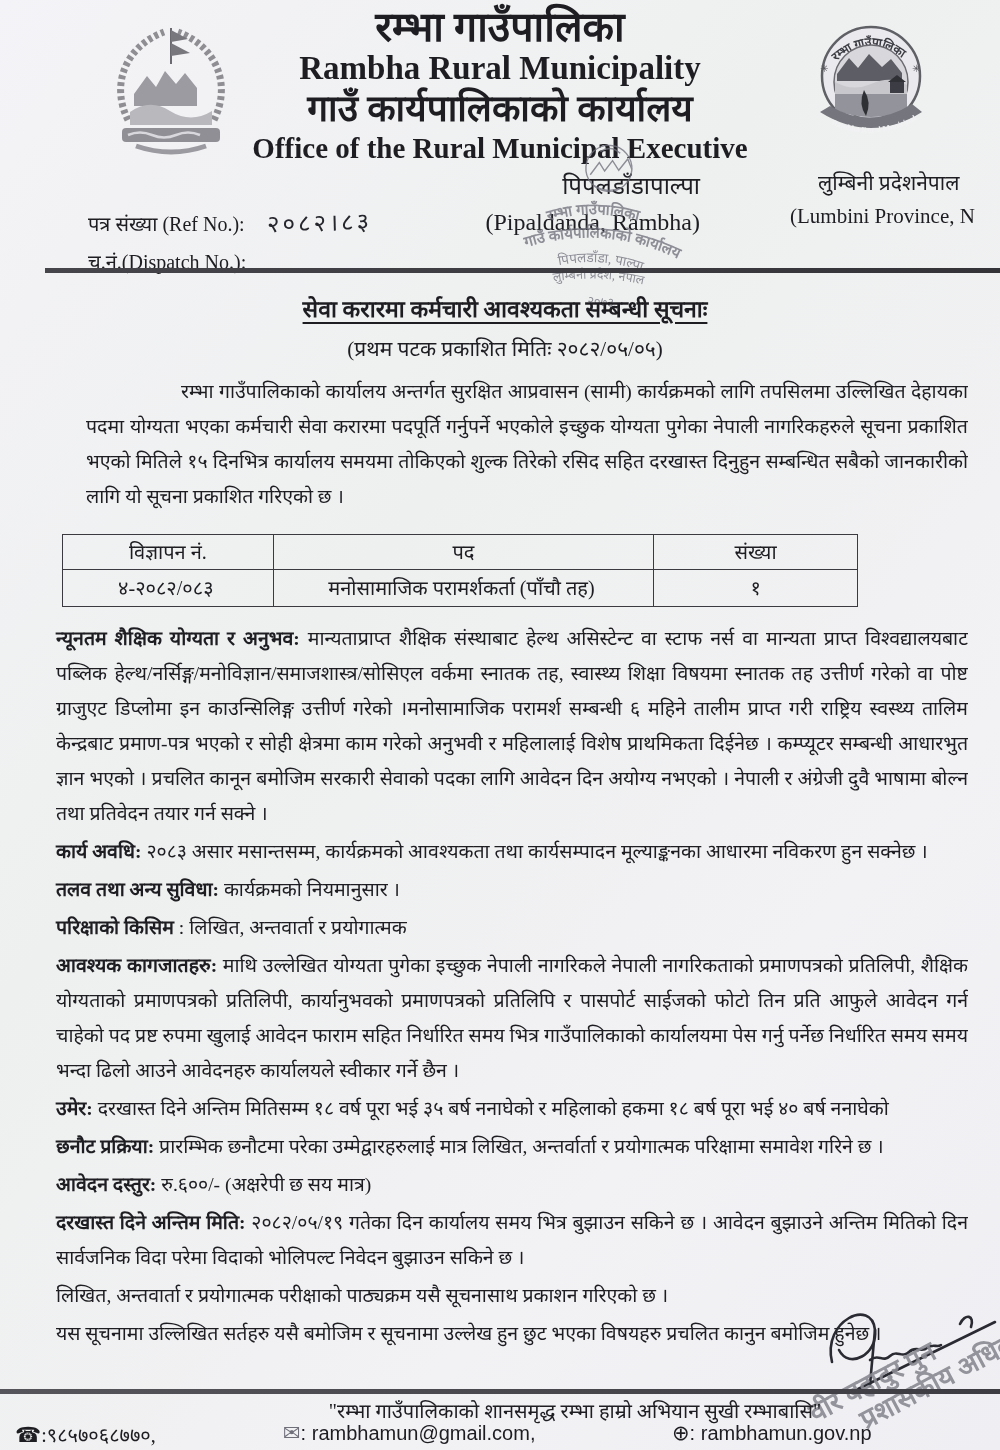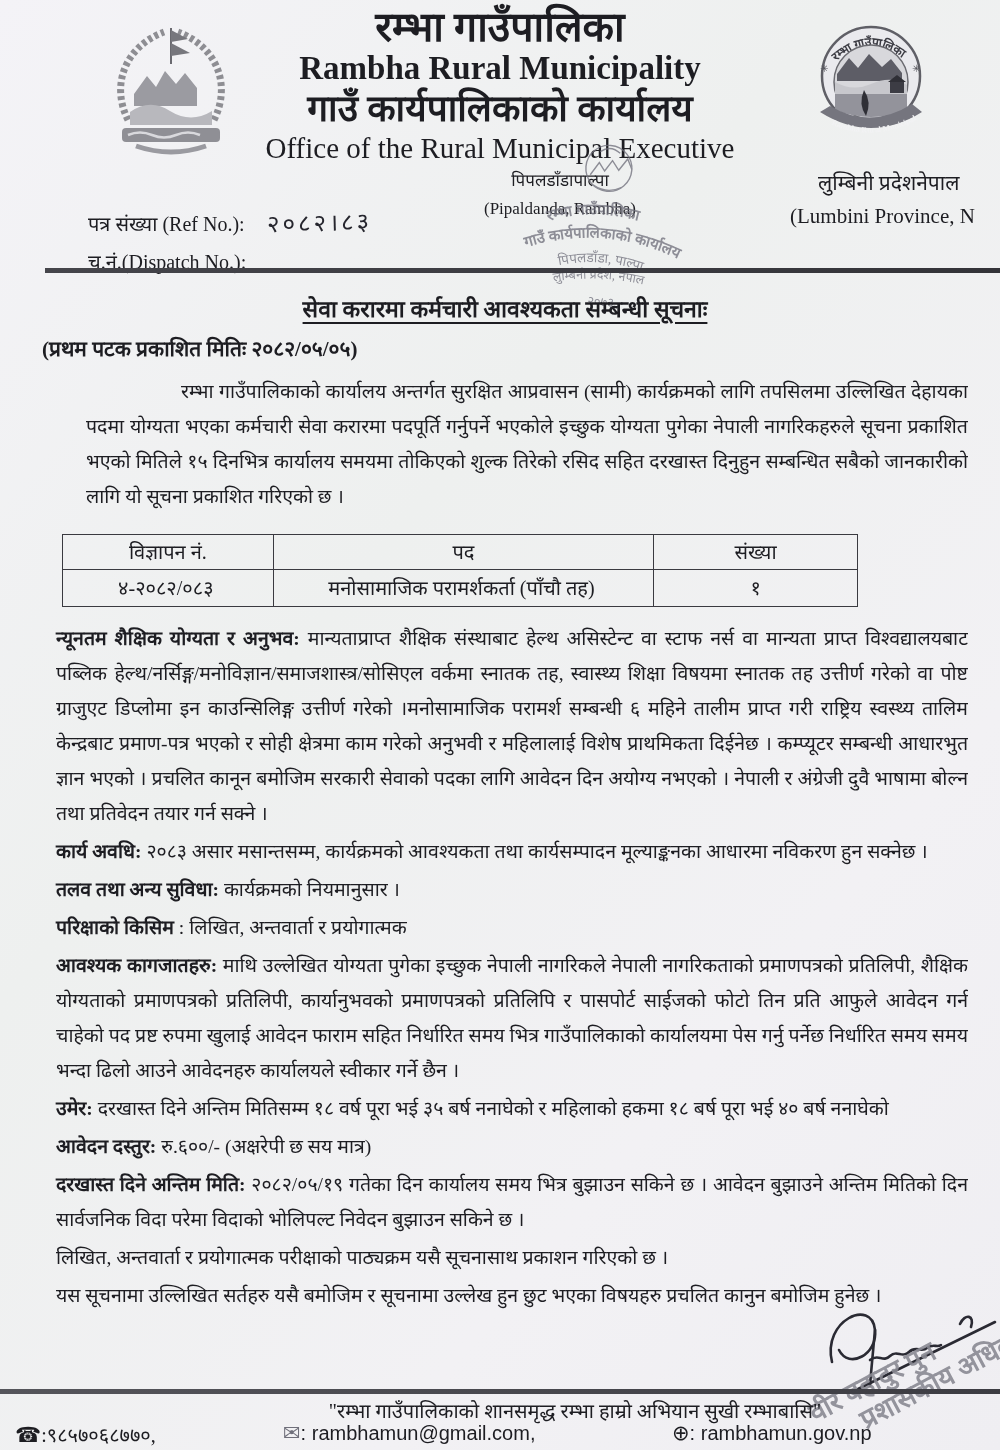--- a/index.html
+++ b/index.html
@@ -7,36 +7,36 @@
     position:relative;width:1000px;height:1450px;overflow:hidden;
     background:linear-gradient(130deg,#f4f3f7 0%,#eef0ef 38%,#f2f1f4 72%,#efeef2 100%);
     color:#1d1d22;
     font-family:"Liberation Serif","DejaVu Sans",serif;
   }
   
   .hdr{position:absolute;top:6px;left:0;right:0;text-align:center;line-height:1.05;}
   .hdr .np1{font-size:41px;font-weight:bold;margin:0;}
   .hdr .en1{font-size:33px;font-weight:bold;margin:2px 0 0 0;}
   .hdr .np2{font-size:37px;font-weight:bold;margin:4px 0 0 0;}
-  .hdr .en2{font-size:29px;font-weight:normal;margin:4px 0 0 0;}
+  .hdr .en2{font-size:29px;font-weight:bold;margin:4px 0 0 0;}
   .emblem-left{position:absolute;left:106px;top:22px;}
   .emblem-right{position:absolute;left:804px;top:12px;}
-  .loc-center{position:absolute;left:420px;top:168px;width:280px;text-align:center;font-size:17px;}
+  .loc-center{position:absolute;left:420px;top:168px;width:280px;text-align:right;font-size:24px;}
   .loc-center .en{margin-top:8px;}
   .prov-right{position:absolute;left:818px;top:168px;font-size:21px;white-space:nowrap;}
   .prov-right .en{margin-top:8px;margin-left:-28px;}
   .ref-row{position:absolute;left:88px;top:205px;font-size:20px;}
   .ref-value{display:inline-block;font-size:24px;letter-spacing:3px;margin-left:22px;transform:rotate(-1.5deg);color:#26262e;}
   .dispatch-row{position:absolute;left:88px;top:248px;font-size:20px;}
   .rule-top{position:absolute;top:268px;left:45px;right:0;height:5px;background:linear-gradient(90deg,#45454b,#333338);}
   .office-stamp{position:absolute;left:482px;top:138px;opacity:.9;}
   
   .content{position:absolute;left:42px;right:32px;top:292px;height:1092px;overflow:hidden;}
   .n-title{text-align:center;font-size:23px;font-weight:bold;text-decoration:underline;text-underline-offset:5px;text-decoration-thickness:1.5px;margin:0;}
-  .n-sub{text-align:left;font-size:21px;font-weight:bold;margin-top:10px;}
+  .n-sub{text-align:center;font-size:21px;font-weight:normal;margin-top:10px;}
   .intro{font-size:19.5px;line-height:35px;text-align:justify;text-indent:95px;margin-top:12px;margin-left:44px;}
   table.vac{border-collapse:collapse;margin:8px 0 0 20px;width:796px;font-size:20px;}
   table.vac th,table.vac td{border:1.5px solid #3a3a40;padding:2px 8px;font-weight:normal;}
   table.vac th{height:30px;text-align:center;}
   table.vac td{height:32px;}
   table.vac td.c{text-align:center;}
   table.vac td.l{text-align:center;padding-left:4px;}
   ul.points{list-style:none;margin:14px 0 0 0;padding:0 0 0 14px;}
   ul.points li{position:relative;font-size:19.5px;line-height:35px;text-align:justify;margin-bottom:3px;}
   ul.points li::before{content:"➢";position:absolute;left:-31px;top:0;font-size:18px;font-family:"DejaVu Sans",sans-serif;color:#222;}
@@ -166,20 +166,21 @@
     </tbody>
       </table>
 
     <ul class="points">
       <li><span class="lead">न्यूनतम शैक्षिक योग्यता र अनुभव:</span> <span>मान्यताप्राप्त शैक्षिक संस्थाबाट हेल्थ असिस्टेन्ट वा स्टाफ नर्स वा मान्यता प्राप्त विश्वद्यालयबाट पब्लिक हेल्थ/नर्सिङ्ग/मनोविज्ञान/समाजशास्त्र/सोसिएल वर्कमा स्नातक तह, स्वास्थ्य शिक्षा विषयमा स्नातक तह उत्तीर्ण गरेको वा पोष्ट ग्राजुएट डिप्लोमा इन काउन्सिलिङ्ग उत्तीर्ण गरेको ।मनोसामाजिक परामर्श सम्बन्धी ६ महिने तालीम प्राप्त गरी राष्ट्रिय स्वस्थ्य तालिम केन्द्रबाट प्रमाण-पत्र भएको र सोही क्षेत्रमा काम गरेको अनुभवी र महिलालाई विशेष प्राथमिकता दिईनेछ । कम्प्यूटर सम्बन्धी आधारभुत ज्ञान भएको । प्रचलित कानून बमोजिम सरकारी सेवाको पदका लागि आवेदन दिन अयोग्य नभएको । नेपाली र अंग्रेजी दुवै भाषामा बोल्न तथा प्रतिवेदन तयार गर्न सक्ने ।</span></li>
       <li><span class="lead">कार्य अवधि:</span> <span>२०८३ असार मसान्तसम्म, कार्यक्रमको आवश्यकता तथा कार्यसम्पादन मूल्याङ्कनका आधारमा नविकरण हुन सक्नेछ ।</span></li>
       <li><span class="lead">तलव तथा अन्य सुविधा:</span> <span>कार्यक्रमको नियमानुसार ।</span></li>
       <li><span class="lead">परिक्षाको किसिम</span> <span>: लिखित, अन्तवार्ता र प्रयोगात्मक</span></li>
       <li><span class="lead">आवश्यक कागजातहरु:</span> <span>माथि उल्लेखित योग्यता पुगेका इच्छुक नेपाली नागरिकले नेपाली नागरिकताको प्रमाणपत्रको प्रतिलिपी, शैक्षिक योग्यताको प्रमाणपत्रको प्रतिलिपी, कार्यानुभवको प्रमाणपत्रको प्रतिलिपि र पासपोर्ट साईजको फोटो तिन प्रति आफुले आवेदन गर्न चाहेको पद प्रष्ट रुपमा खुलाई आवेदन फाराम सहित निर्धारित समय भित्र गाउँपालिकाको कार्यालयमा पेस गर्नु पर्नेछ निर्धारित समय समय भन्दा ढिलो आउने आवेदनहरु कार्यालयले स्वीकार गर्ने छैन ।</span></li>
       <li><span class="lead">उमेर:</span> <span>दरखास्त दिने अन्तिम मितिसम्म १८ वर्ष पूरा भई ३५ बर्ष ननाघेको र महिलाको हकमा १८ बर्ष पूरा भई ४० बर्ष ननाघेको</span></li>
+      <li><span class="lead">छनौट प्रक्रिया:</span> <span>प्रारम्भिक छनौटमा परेका उम्मेद्वारहरुलाई मात्र लिखित, अन्तर्वार्ता र प्रयोगात्मक परिक्षामा समावेश गरिने छ ।</span></li>
       <li><span class="lead">आवेदन दस्तुर:</span> <span>रु.६००/- (अक्षरेपी छ सय मात्र)</span></li>
       <li><span class="lead">दरखास्त दिने अन्तिम मिति:</span> <span>२०८२/०५/१९ गतेका दिन कार्यालय समय भित्र बुझाउन सकिने छ । आवेदन बुझाउने अन्तिम मितिको दिन सार्वजनिक विदा परेमा विदाको भोलिपल्ट निवेदन बुझाउन सकिने छ ।</span></li>
       <li><span class="lead"></span> <span>लिखित, अन्तवार्ता र प्रयोगात्मक परीक्षाको पाठ्यक्रम यसै सूचनासाथ प्रकाशन गरिएको छ ।</span></li>
       <li><span class="lead"></span> <span>यस सूचनामा उल्लिखित सर्तहरु यसै बमोजिम र सूचनामा उल्लेख हुन छुट भएका विषयहरु प्रचलित कानुन बमोजिम हुनेछ ।</span></li>
     </ul>
   </div>
 
   <svg class="signature" width="188" height="104" viewBox="0 0 188 104">
     <g fill="none" stroke="#2a2a33" stroke-width="2.6" stroke-linecap="round">
       <path d="M20,70 C10,28 60,6 63,38 C66,62 37,78 27,58"></path>

